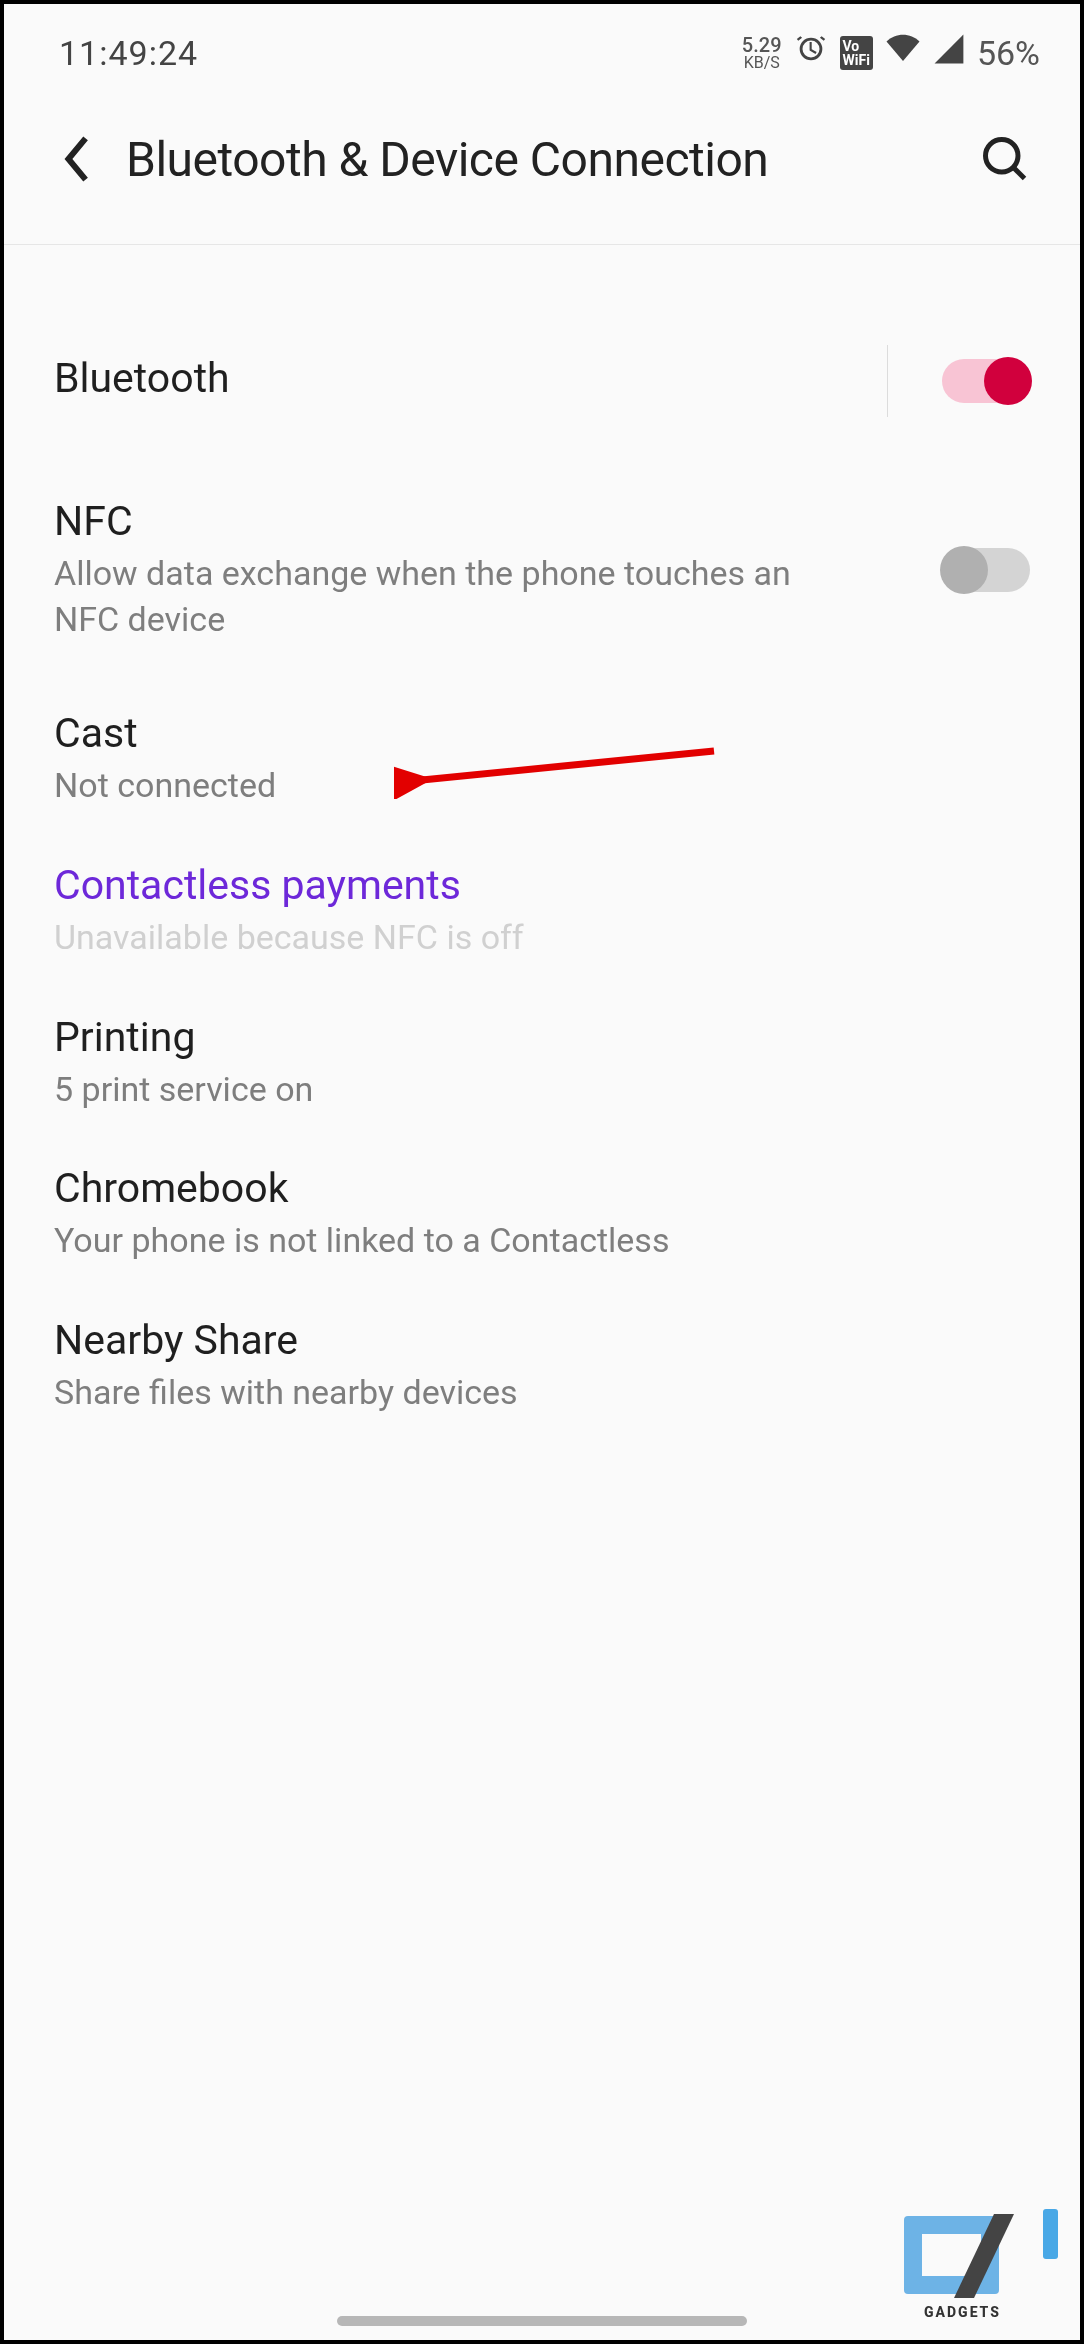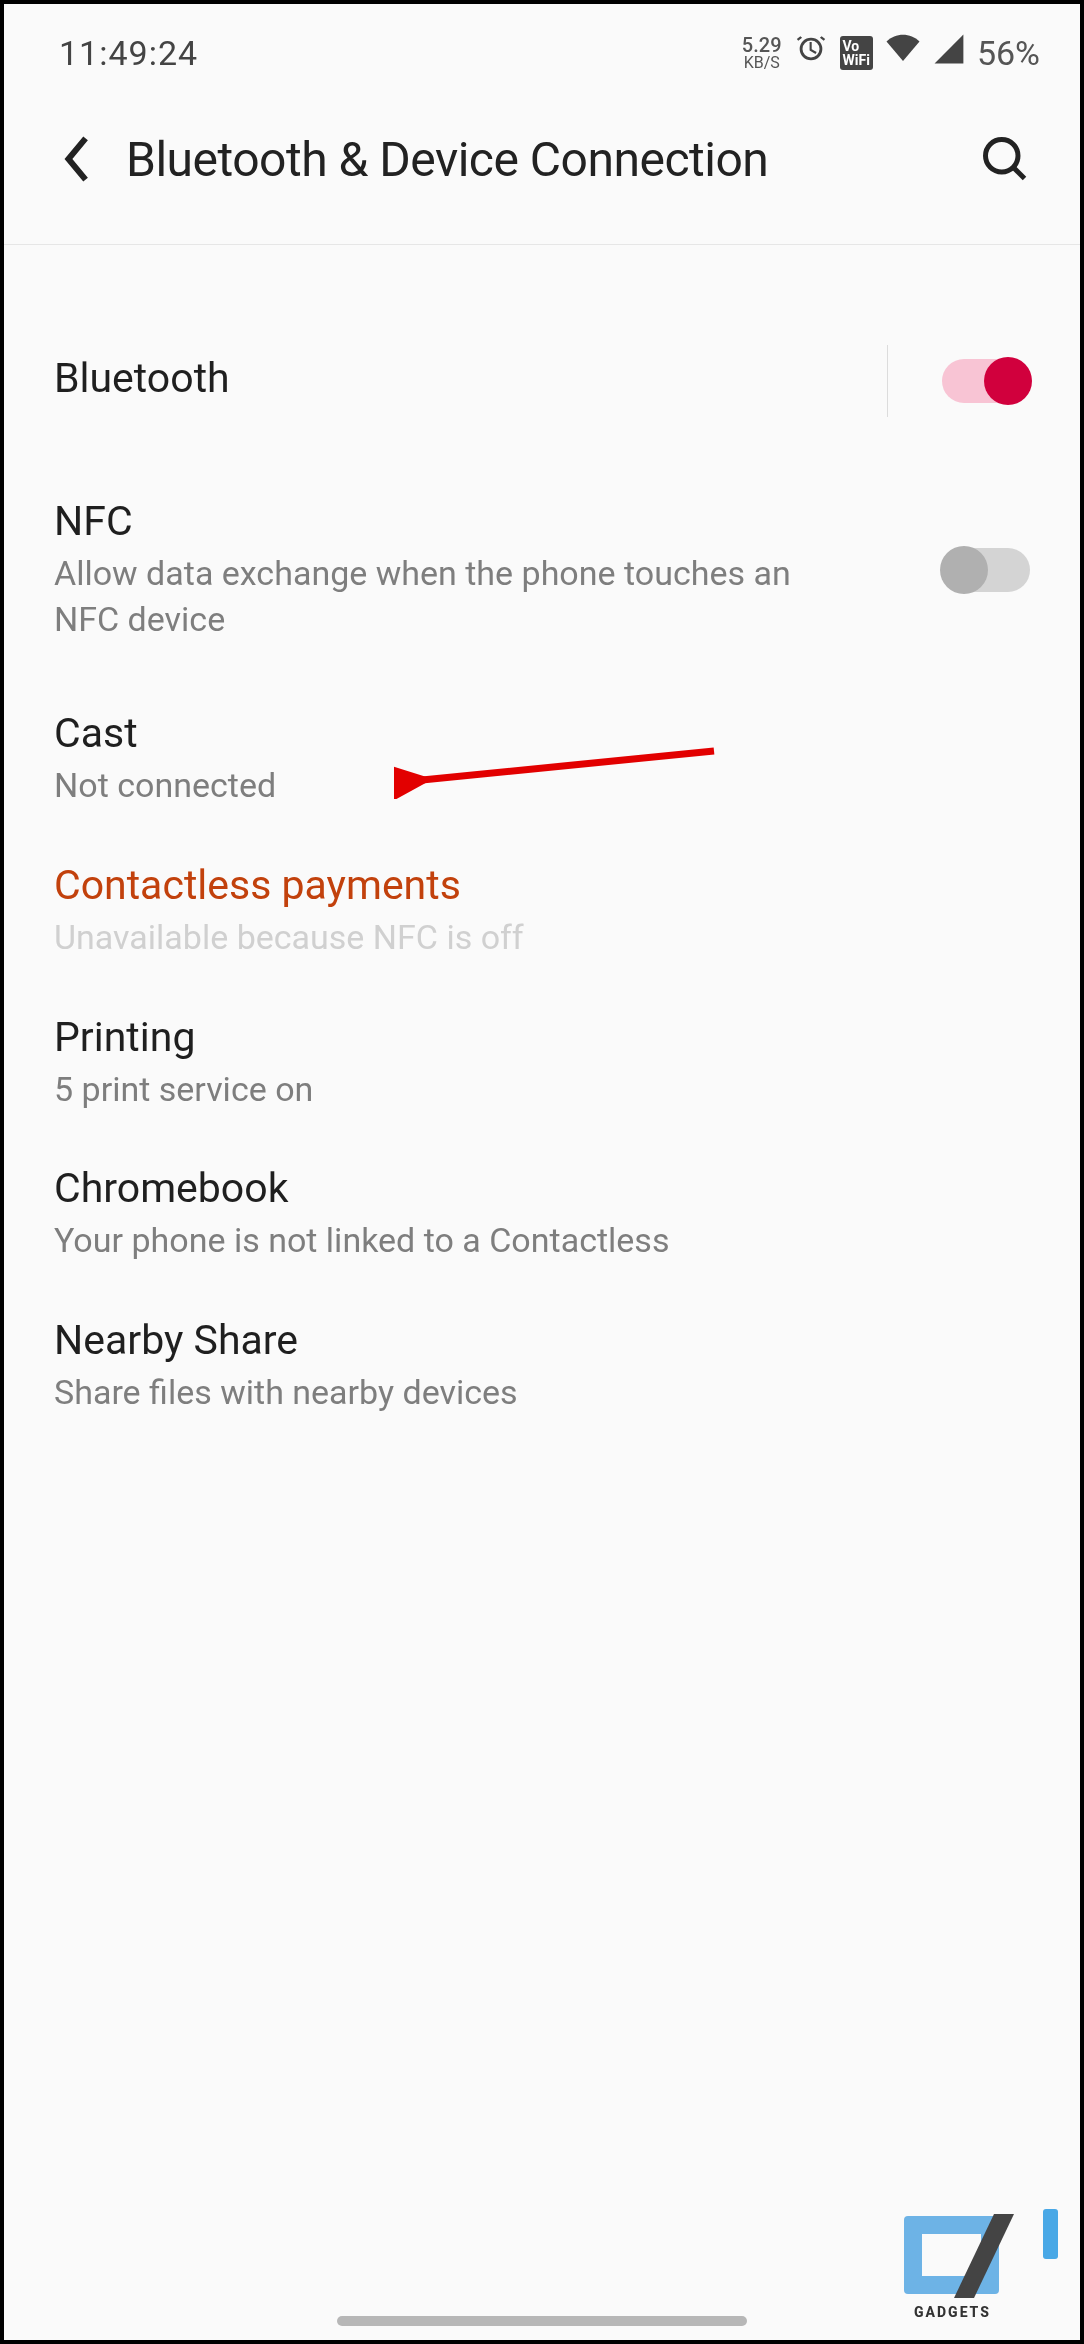--- a/index.html
+++ b/index.html
@@ -39,21 +39,21 @@
 
   
   .list { padding-top: 90px; }
   .row {
     display: flex; align-items: center; padding: 26px 50px;
     min-height: 110px;
   }
   .row-text { flex: 1; }
   .row-title { font-size: 41px; color: #1f1f1f; font-weight: 400; margin-bottom: 6px; }
   .row-sub { font-size: 34px; color: #7e7e7e; line-height: 1.35; max-width: 780px; }
-  .row.disabled .row-title { color: #c2410c; }
+  .row.disabled .row-title { color: #6d28d9; }
   .row.disabled .row-sub { color: #d0d0d0; }
   .divider-right { width: 1px; height: 72px; background: #dcdcdc; margin: 0 30px 0 16px; }
 
   
   .toggle { width: 88px; height: 44px; border-radius: 22px; position: relative; flex: 0 0 auto; }
   .toggle .knob { position: absolute; width: 44px; height: 44px; border-radius: 50%; top: 0; }
   .toggle.on { background: #f8c4d4; }
   .toggle.on .knob { right: -2px; background: #d1003d; width: 48px; height: 48px; top: -2px; }
   .toggle.off { background: #d4d4d4; }
   .toggle.off .knob { left: -2px; background: #b0b0b0; width: 48px; height: 48px; top: -2px; }
@@ -63,21 +63,21 @@
 
   
   .nav-handle {
     position: absolute; bottom: 14px; left: 50%; transform: translateX(-50%);
     width: 410px; height: 10px; background: #b7b7b7; border-radius: 5px;
   }
 
   
   .logo-wm { position: absolute; right: 22px; bottom: 34px; display: flex; align-items: flex-start; gap: 14px; }
   .logo-main { position: relative; width: 125px; height: 100px; }
-  .logo-text { position: absolute; bottom: -14px; left: 10px; font-size: 14px; letter-spacing: 2px; font-weight: 800; color: #333; }
+  .logo-text { position: absolute; bottom: -14px; left: 20px; font-size: 14px; letter-spacing: 2px; font-weight: 800; color: #333; }
   .logo-bar { width: 15px; height: 50px; background: #49a8e6; border-radius: 3px; margin-top: 3px; }
 </style>
 </head>
 <body>
 
 <div class="screen">
 
   <div class="status-bar">
     <div class="status-left">11:49:24</div>
     <div class="status-right">

